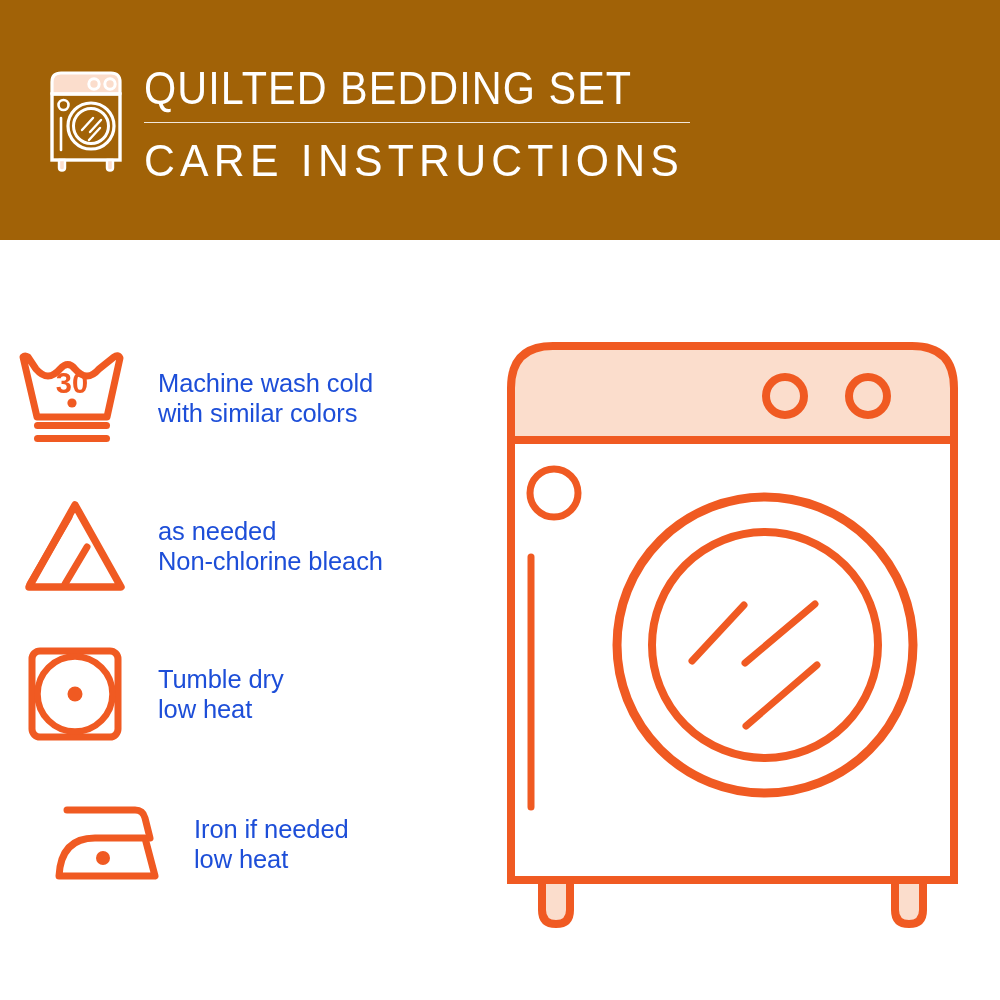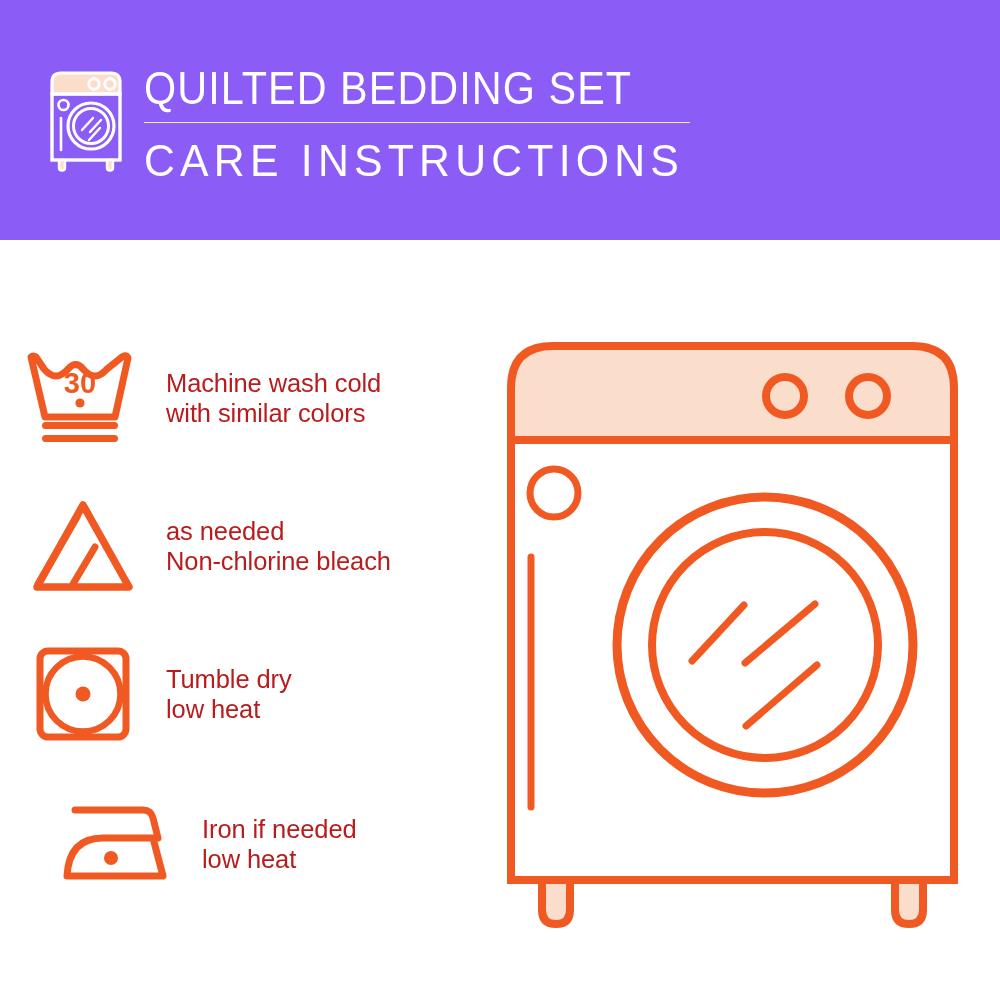--- a/index.html
+++ b/index.html
@@ -21,21 +21,21 @@
     background: #ffffff;
   }
 
   
   .header {
     position: absolute;
     left: 0;
     top: 0;
     width: 1000px;
     height: 240px;
-    background: #8b5cf6;
+    background: #a16207;
     box-sizing: border-box;
   }
   .header-logo {
     position: absolute;
     left: 44px;
     top: 68px;
     width: 92px;
     height: 104px;
   }
   .header-text {
@@ -77,40 +77,40 @@
   
   .care-list {
     position: absolute;
     left: 0;
     top: 240px;
     width: 490px;
     height: 760px;
   }
   .care-row {
     position: absolute;
-    left: 8px;
+    left: 0;
     width: 490px;
     display: flex;
     align-items: center;
   }
   .care-row.r0 { top: 102px; }
   .care-row.r1 { top: 250px; }
   .care-row.r2 { top: 398px; }
   .care-row.r3 { top: 548px; padding-left: 36px; }
 
   .care-symbol {
     width: 150px;
     min-width: 150px;
     height: 112px;
     display: flex;
     align-items: center;
     justify-content: center;
   }
   .care-label {
-    color: #b91c1c;
+    color: #1d4ed8;
     font-size: 25.5px;
     line-height: 30px;
     font-weight: 500;
     letter-spacing: -0.1px;
     padding-left: 8px;
     font-family: "Liberation Sans", sans-serif;
   }
   .care-label .ln { display: block; white-space: nowrap; }
 
   

